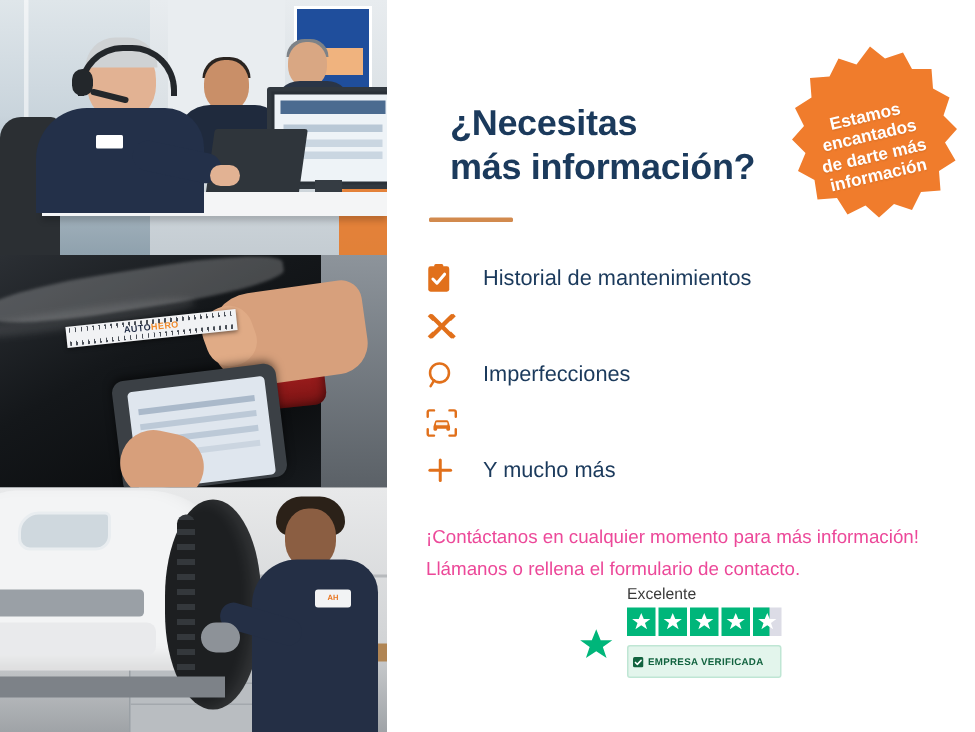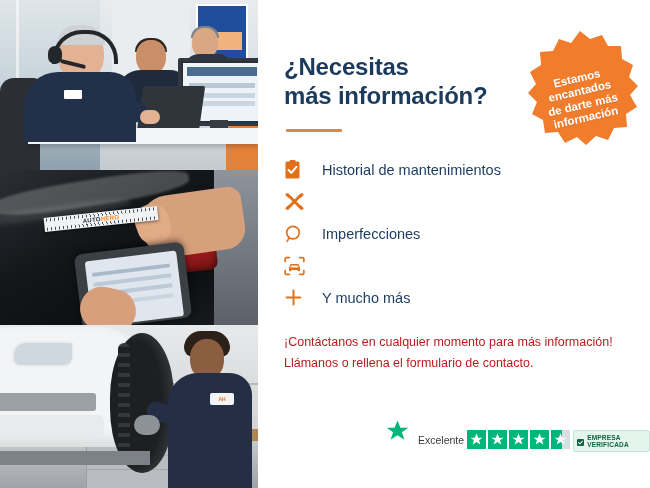--- a/index.html
+++ b/index.html
@@ -131,21 +131,21 @@
     flex:1;
     padding:52px 24px 0 26px;
     box-sizing:border-box;
   }
   .headline{
     font-size:24px;
     line-height:1.22;
     font-weight:bold;
     color:#1b3a5c;
     letter-spacing:-.2px;
-    margin:0;
+    margin:16px;
     max-width:250px;
   }
   .divider{
     width:56px;height:3px;background:#d28a4e;margin:18px 0 22px 2px;border-radius:1px;
   }
 
   
   .features{list-style:none;margin:0;padding:0;}
   .feature{
     display:flex;align-items:center;
@@ -156,31 +156,31 @@
     display:flex;align-items:center;justify-content:flex-start;
     color:#e1701b;
   }
   .feat-label{
     font-size:14.5px;color:#1b3a5c;margin-left:6px;white-space:nowrap;
   }
 
   
   .contact{
     margin-top:18px;
-    font-size:12.5px;line-height:1.72;color:#b91c1c;
+    font-size:12.5px;line-height:1.72;color:#ec4899;
   }
 
   
   .trust{
     position:absolute;left:128px;bottom:36px;
     display:flex;align-items:flex-end;gap:9px;
   }
   .tp-logo{display:flex;align-items:center;gap:4px;padding-bottom:6px;}
   .tp-name{font-size:21px;font-weight:bold;color:#191919;letter-spacing:-.6px;}
-  .tp-right{display:flex;align-items:center;gap:3px;}
+  .tp-right{display:flex;flex-direction:column;gap:3px;}
   .tp-excelente{font-size:10.5px;color:#3a3a3a;}
   .tp-stars{display:flex;gap:2px;}
   .tp-star{width:19px;height:19px;background:#00b67a;display:flex;align-items:center;justify-content:center;position:relative;}
   .tp-star.partial{background:#dcdce6;}
   .tp-star.partial:before{content:"";position:absolute;left:0;top:0;bottom:0;width:57%;background:#00b67a;}
   .tp-star svg{position:relative;z-index:2;}
   .tp-verified{
     margin-top:3px;display:inline-flex;align-items:center;gap:3px;
     background:#e3f5ec;border:1px solid #bfe6d4;border-radius:2px;
     padding:1px 5px 1px 3px;

